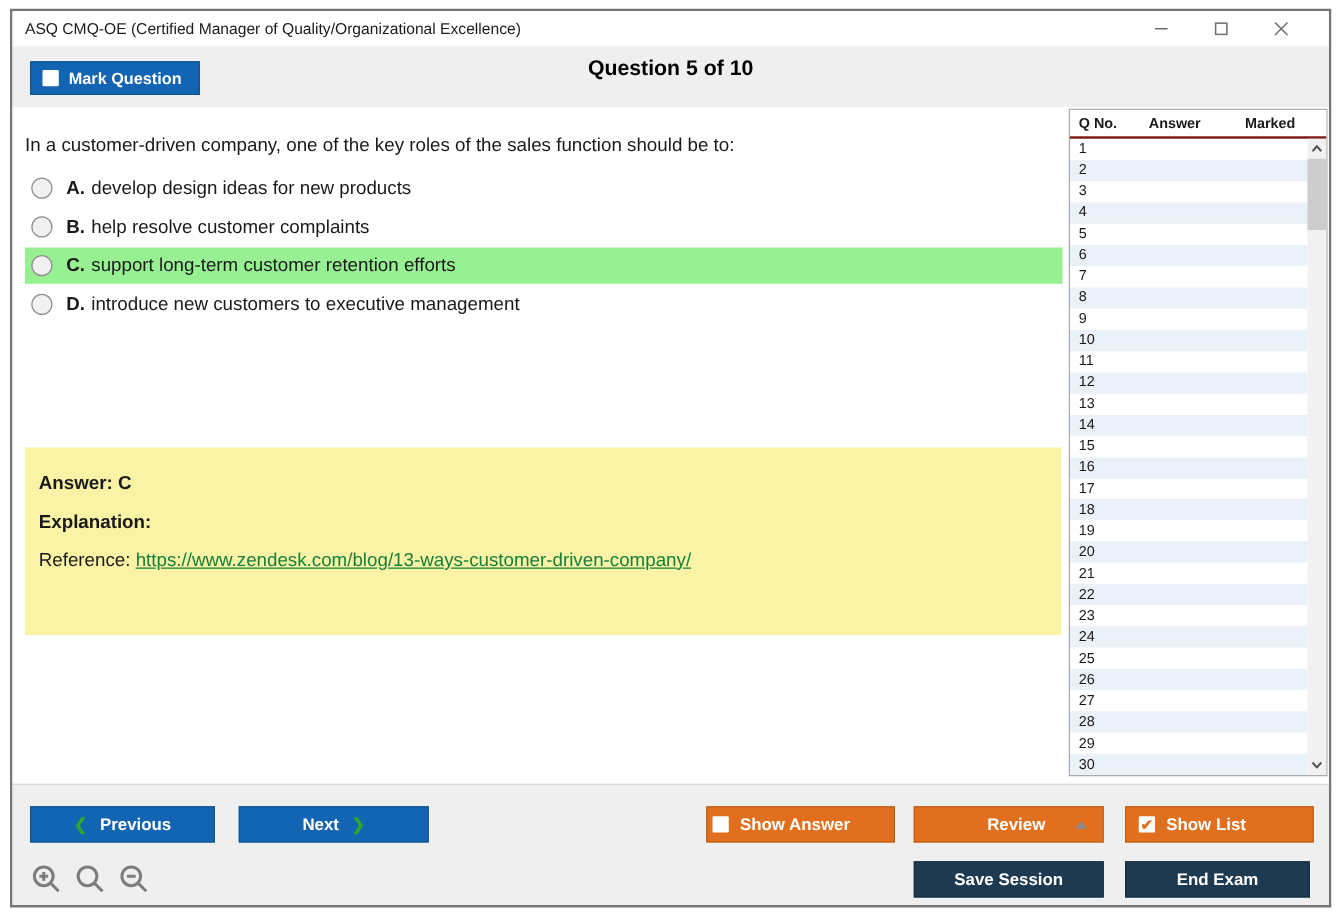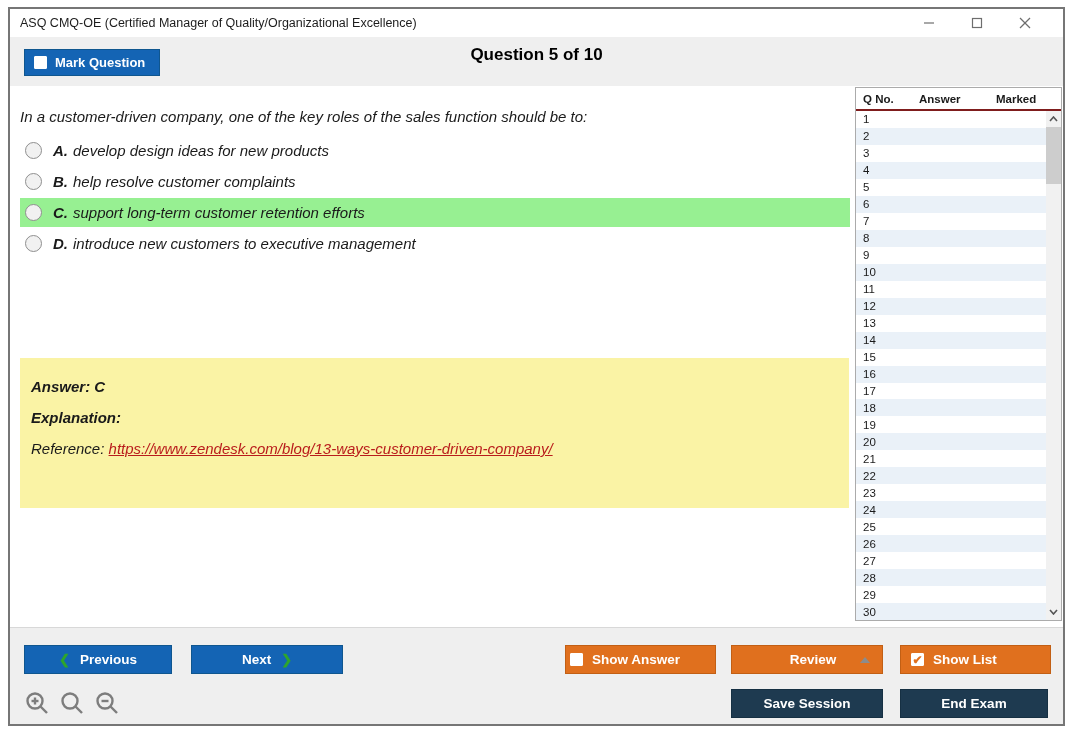--- a/index.html
+++ b/index.html
@@ -23,35 +23,35 @@
   .q-counter { position:absolute; left:0; top:8px; width:100%; text-align:center;
                font-size:17px; font-weight:bold; color:#000; }
 
   
   .cbx { width:13px; height:13px; background:#ffffff; border:1px solid #fff; border-radius:1px;
          display:inline-flex; align-items:center; justify-content:center; flex:0 0 auto; }
   .cbx .tick { display:none; color:#e0701e; font-size:12px; font-weight:bold; line-height:1; }
   .cbx.checked .tick { display:block; }
 
   
-  .content { position:absolute; left:0; top:77px; width:100%; height:541px; background:#ffffff;font-style:italic; }
+  .content { position:absolute; left:0; top:77px; width:100%; height:541px; background:#ffffff; }
   .question-text { position:absolute; left:10px; top:22px; font-size:15px; color:#1a1a1a; }
   .options { position:absolute; left:10px; top:50px; width:830px; }
   .option { height:29px; margin-bottom:2px; display:flex; align-items:center; }
   .option.highlight { background:#97f092; }
   .radio { width:17px; height:17px; border-radius:50%; background:#f1f1f1; border:1px solid #8f8f8f;
            margin-left:5px; flex:0 0 auto; }
   .opt-letter { font-weight:bold; font-size:15px; color:#1a1a1a; margin-left:11px; }
   .opt-text { font-size:15px; color:#1a1a1a; margin-left:5px; }
 
   .answer-box { position:absolute; left:10px; top:272px; width:829px; height:150px;
                 background:#faf3a5; padding:20px 12px 0 11px; }
   .answer-box p { font-size:15px; color:#1a1a1a; margin-bottom:14px; }
   .answer-box .bold { font-weight:bold; }
-  .ref-link { color:#b91c1c; text-decoration:underline; cursor:pointer; }
+  .ref-link { color:#15803d; text-decoration:underline; cursor:pointer; }
 
   
   .qlist { position:absolute; left:845px; top:78px; width:207px; height:534px;
            background:#ffffff; border:1px solid #ababab; }
   .qlist-header { position:relative; height:23px; border-bottom:2px solid #7f1d1d; background:#ffffff;font-weight:bold; }
   .qlist-header span { position:absolute; top:5px; font-size:11.5px; color:#1a1a1a; }
   .h-qno { left:7px; } .h-answer { left:63px; } .h-marked { left:140px; }
   .qrows { position:absolute; left:0; top:23px; width:190px; height:509px; display:flex; flex-direction:column; }
   .qrow { flex:1; display:flex; align-items:center; padding-left:7px; font-size:11.5px; color:#1a1a1a; }
   .qrow.alt { background:#eaf1f8; }

